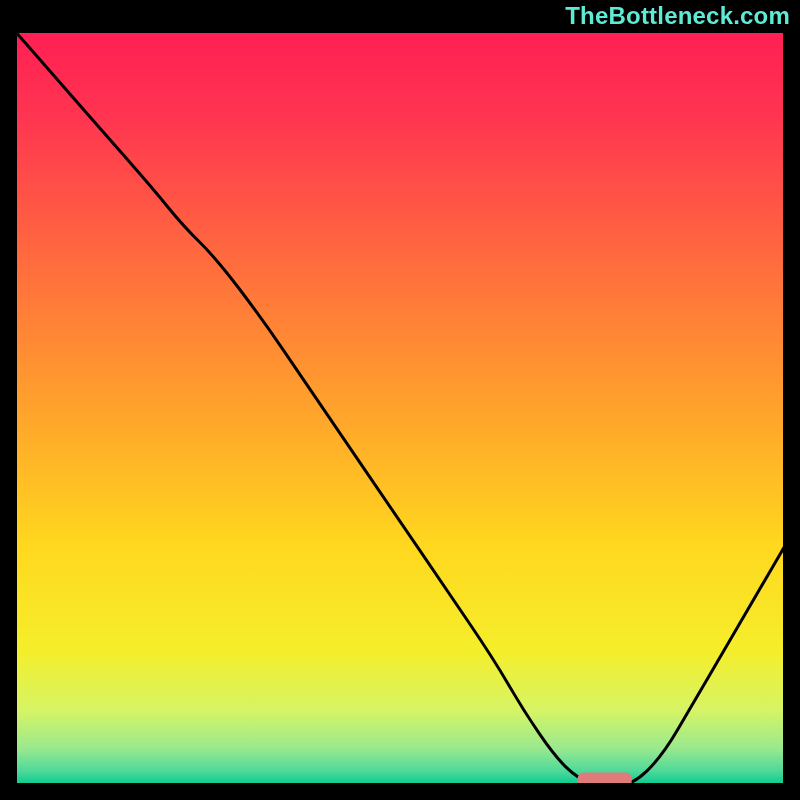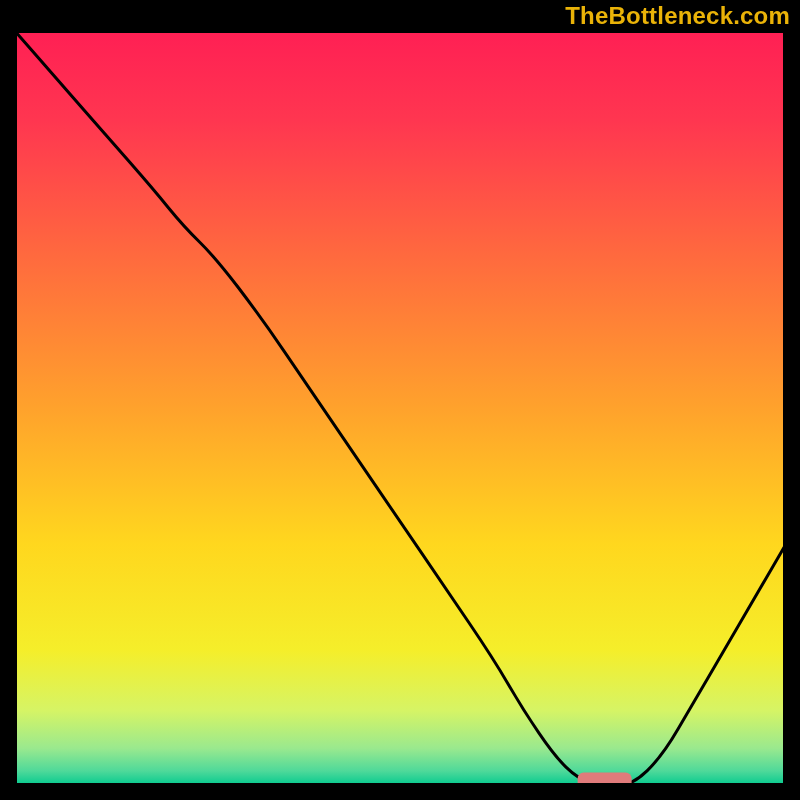--- a/index.html
+++ b/index.html
@@ -25,21 +25,21 @@
     width: 772px;
     height: 756px;
   }
   .watermark {
     position: absolute;
     top: 2px;
     right: 10px;
     font-family: Arial, Helvetica, sans-serif;
     font-size: 24px;
     font-weight: 600;
-    color: #eab308;
+    color: #5eead4;
     letter-spacing: 0.2px;
   }
   .gradient-rect {
     width: 772px;
     height: 756px;
   }
 </style>
 </head>
 <body>
 

